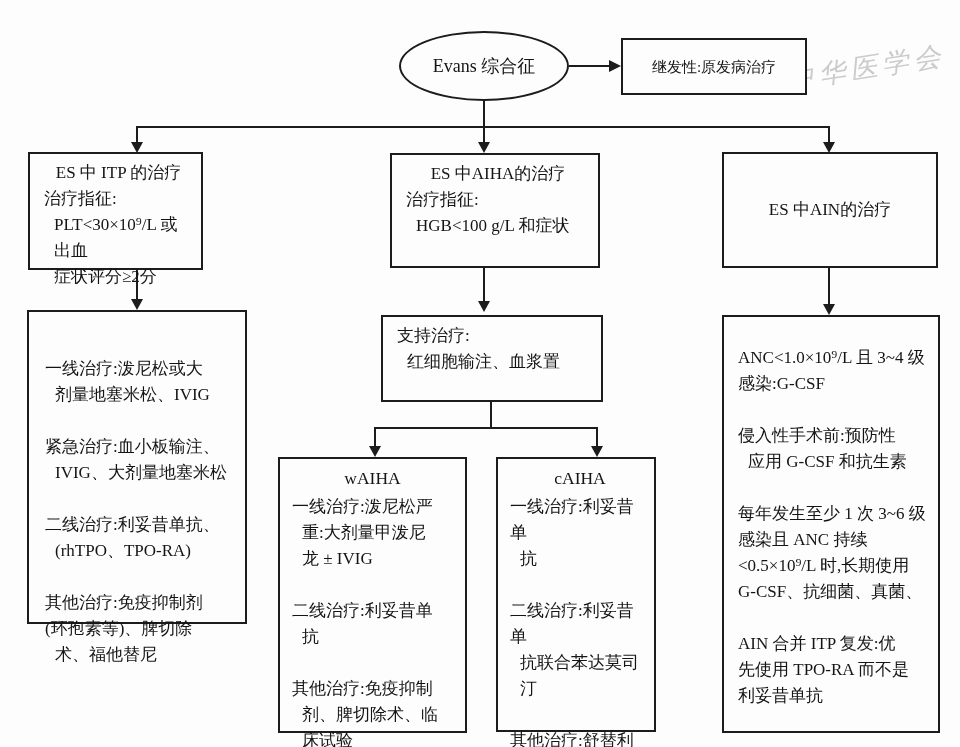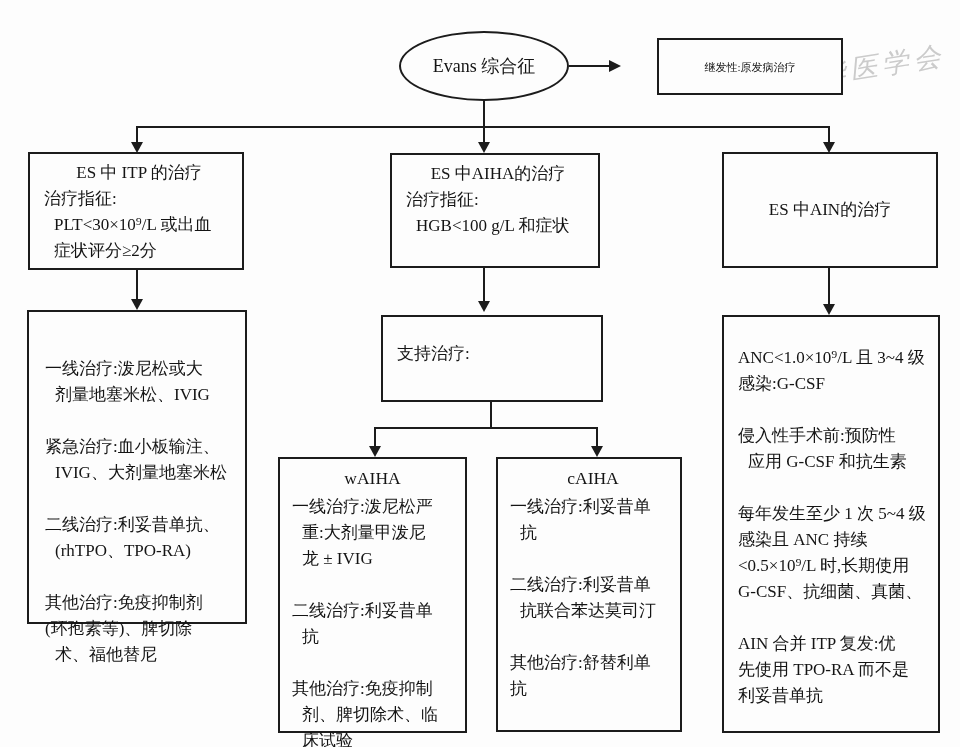--- a/index.html
+++ b/index.html
@@ -21,28 +21,28 @@
   .ln{min-height:26px;}
   .ind{padding-left:10px;}
   .ttl{text-align:center;}
   .watermark{
     position:absolute;left:786px;top:48px;width:180px;
     color:#cbcbcb;font-size:27px;font-style:italic;letter-spacing:5px;
     transform:rotate(-9deg);user-select:none;white-space:nowrap;
   }
   
   #n-root{left:399px;top:31px;width:170px;height:70px;}
-  #n-secondary{left:621px;top:38px;width:186px;height:57px;font-size:11px;margin-left:36px;}
-  #n-itp-top{left:28px;top:152px;width:216px;height:118px;padding:6px 8px 0 14px;}
+  #n-secondary{left:621px;top:38px;width:186px;height:57px;font-size:15px;}
+  #n-itp-top{left:28px;top:152px;width:175px;height:118px;padding:6px 8px 0 14px;}
   #n-aiha-top{left:390px;top:153px;width:210px;height:115px;padding:6px 8px 0 14px;}
   #n-ain-top{left:722px;top:152px;width:216px;height:116px;}
   #n-itp-main{left:27px;top:310px;width:220px;height:314px;padding:44px 4px 0 16px;}
-  #n-support{left:381px;top:315px;width:222px;height:87px;padding:24px 4px 0 14px;}
+  #n-support{left:381px;top:315px;width:222px;height:87px;padding:6px 4px 0 14px;}
   #n-waiha{left:278px;top:457px;width:189px;height:276px;padding:6px 12px 0 12px;}
-  #n-caiha{left:496px;top:457px;width:186px;height:275px;padding:6px 4px 0 12px;}
+  #n-caiha{left:496px;top:457px;width:160px;height:275px;padding:6px 4px 0 12px;}
   #n-ain-main{left:722px;top:315px;width:218px;height:418px;padding:28px 4px 0 14px;}
   .subtitle{margin-bottom:3px;font-size:17.5px;}
 </style>
 </head>
 <body>
 
 <div class="canvas">
 
   <svg class="connectors" viewBox="0 0 960 747" xmlns="http://www.w3.org/2000/svg">
     <g stroke="#1c1c1c" stroke-width="2" fill="#1c1c1c">
@@ -123,20 +123,21 @@
     <div class="ln">二线治疗:利妥昔单抗、</div>
     <div class="ln ind">(rhTPO、TPO-RA)</div>
     <div class="ln"></div>
     <div class="ln">其他治疗:免疫抑制剂</div>
     <div class="ln">(环孢素等)、脾切除</div>
     <div class="ln ind">术、福他替尼</div>
   </div>
 
   <div class="node" id="n-support">
     <div class="ln">支持治疗:</div>
+    <div class="ln ind">红细胞输注、血浆置</div>
   </div>
 
   <div class="node" id="n-waiha">
     <div class="ln ttl subtitle">wAIHA</div>
     <div class="ln">一线治疗:泼尼松严</div>
     <div class="ln ind">重:大剂量甲泼尼</div>
     <div class="ln ind">龙 ± IVIG</div>
     <div class="ln"></div>
     <div class="ln">二线治疗:利妥昔单</div>
     <div class="ln ind">抗</div>
@@ -158,21 +159,21 @@
     <div class="ln">抗</div>
   </div>
 
   <div class="node" id="n-ain-main">
     <div class="ln">ANC&lt;1.0×10⁹/L 且 3~4 级</div>
     <div class="ln">感染:G-CSF</div>
     <div class="ln"></div>
     <div class="ln">侵入性手术前:预防性</div>
     <div class="ln ind">应用 G-CSF 和抗生素</div>
     <div class="ln"></div>
-    <div class="ln">每年发生至少 1 次 5~4 级</div>
+    <div class="ln">每年发生至少 1 次 3~6 级</div>
     <div class="ln">感染且 ANC 持续</div>
     <div class="ln">&lt;0.5×10⁹/L 时,长期使用</div>
     <div class="ln">G-CSF、抗细菌、真菌、</div>
     <div class="ln"></div>
     <div class="ln">AIN 合并 ITP 复发:优</div>
     <div class="ln">先使用 TPO-RA 而不是</div>
     <div class="ln">利妥昔单抗</div>
   </div>
 
 </div>

